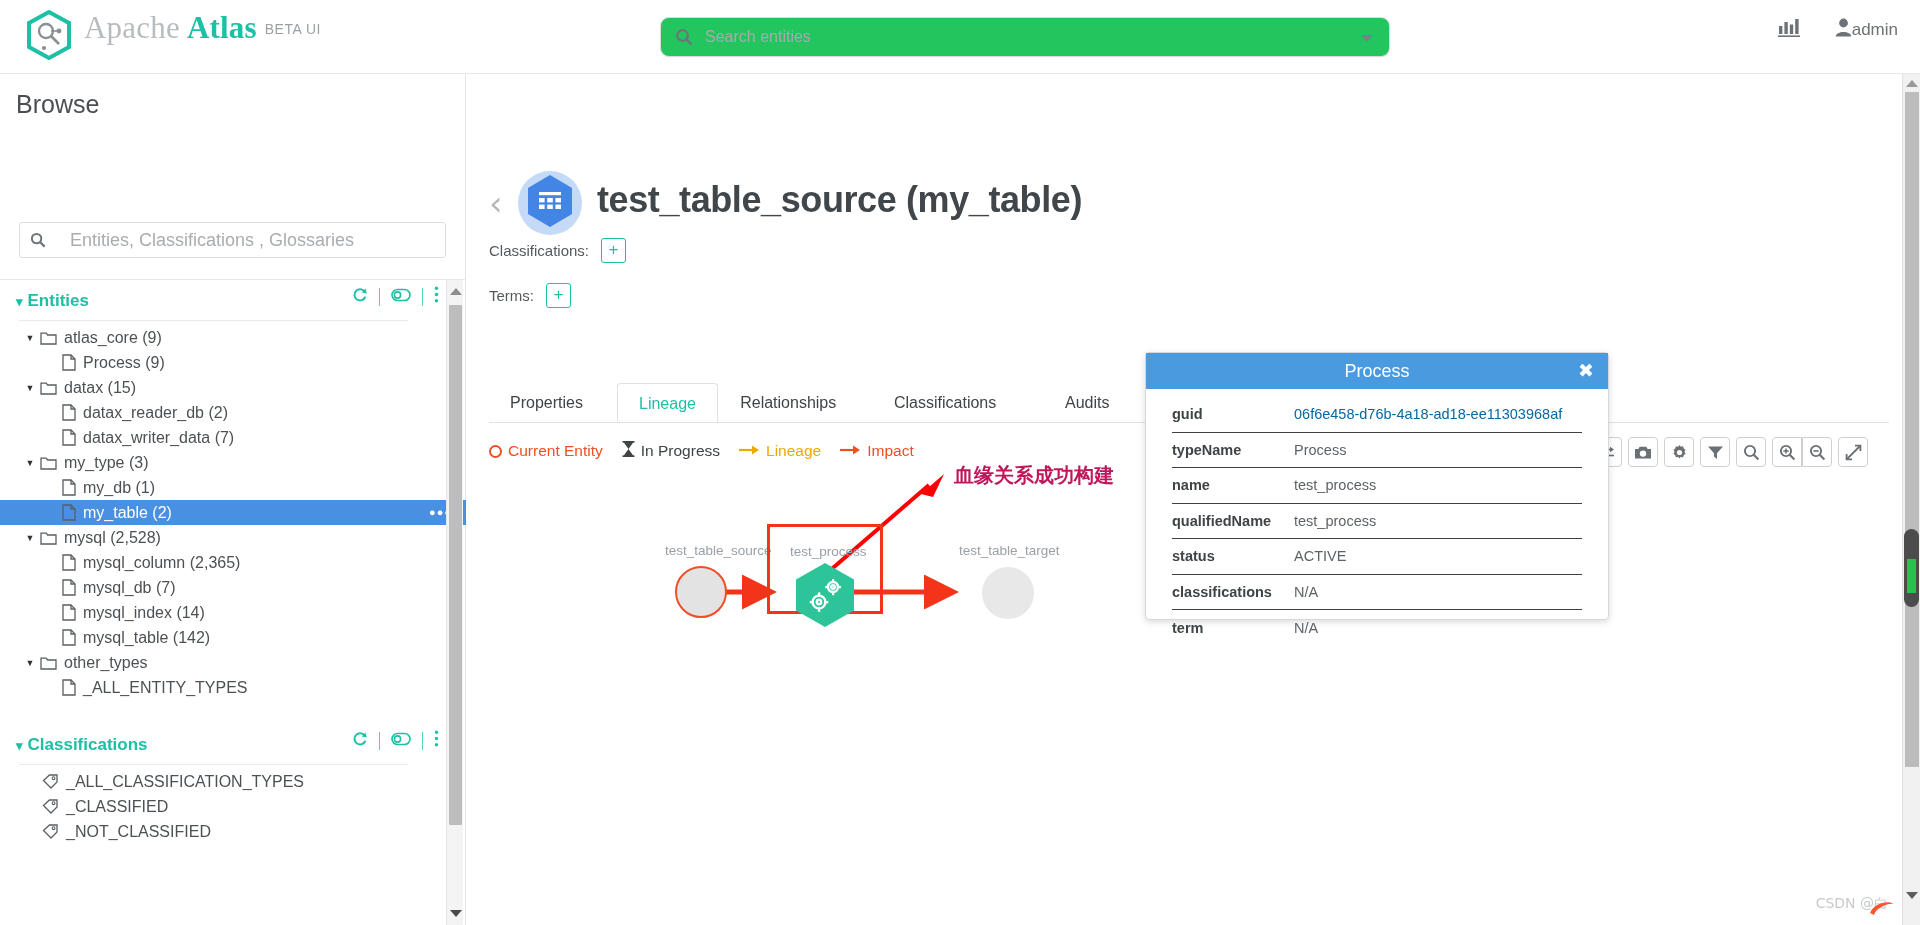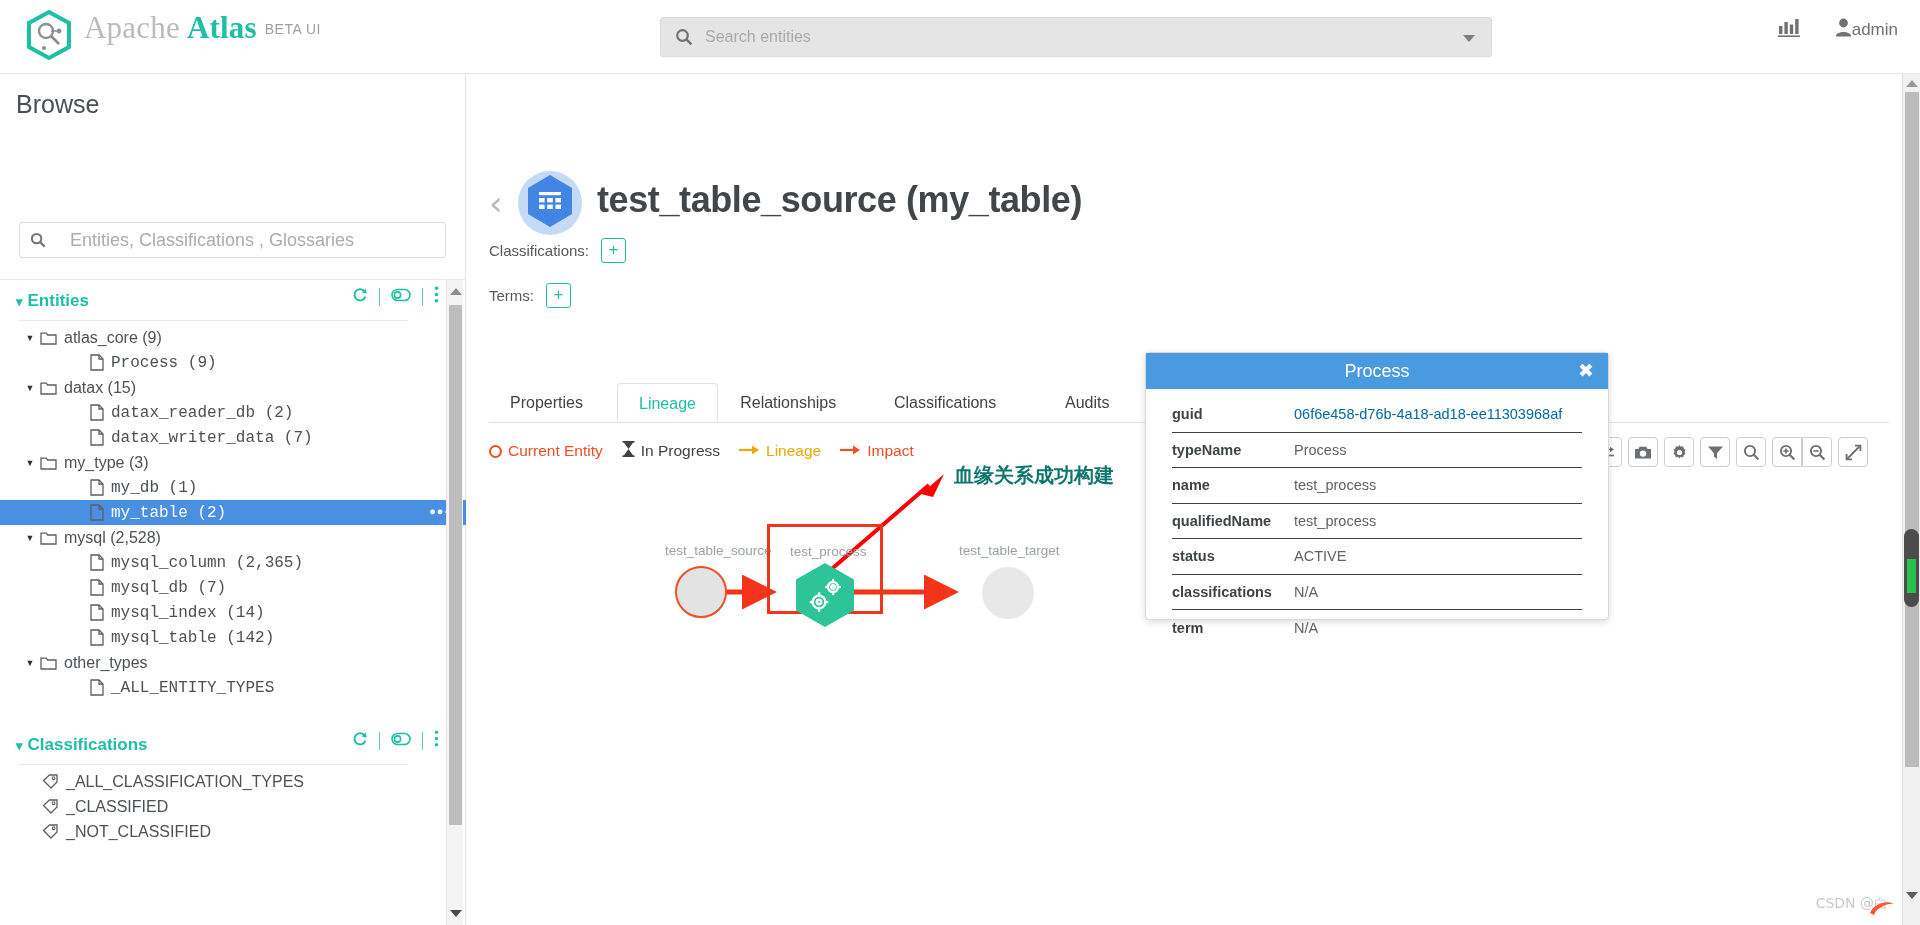--- a/index.html
+++ b/index.html
@@ -19,22 +19,22 @@
     background: #fff; border-bottom: 1px solid #e8e8e8;
   }
   .brand { position: absolute; left: 26px; top: 10px; display: flex; align-items: flex-start; height: 54px; }
   .brand-hex { width: 46px; height: 50px; position: relative; margin-right: 12px; }
   .brand-text { font-size: 31px; letter-spacing: .2px; }
   .brand-apache { color: #b9bcbe; font-family: "Liberation Serif", serif; }
   .brand-atlas { color: #1dbfa5; font-family: "Liberation Serif", serif; font-weight: bold; margin-left: 7px; }
   .brand-beta { color: #9aa0a4; font-size: 14px; margin-left: 8px; letter-spacing: .5px; vertical-align: 4px; }
 
   .searchwrap {
-    position: absolute; left: 660px; top: 17px; width: 832px; height: 40px;
-    border: 1px solid #d8dbdd; border-radius: 3px; background: #e5e5e5;
+    position: absolute; left: 660px; top: 17px; width: 730px; height: 40px;
+    border: 1px solid #d8dbdd; border-radius: 9px; background: #22c55e;
     box-shadow: 0 1px 1px rgba(0,0,0,.03);
   }
   .searchwrap .mag { position: absolute; left: 14px; top: 10px; }
   .searchwrap input {
     position: absolute; left: 42px; top: 0; width: 620px; height: 38px;
     border: 0; outline: none; font-size: 16px; color: #555;
     font-family: "Liberation Sans", sans-serif; background: transparent;
   }
   .searchwrap input::placeholder { color: #a7abaf; }
   .searchwrap .caret {
@@ -79,21 +79,21 @@
   .section-tools .sep { width: 1px; height: 18px; background: #1dbfa5; opacity: .75; }
   .section-rule { height: 1px; background: #e8eaec; margin: 2px 58px 4px 19px; }
 
   .node { display: flex; align-items: center; height: 25px; font-size: 16px; color: #4c5155; position: relative; cursor: pointer; }
   .node .tw { width: 16px; text-align: center; color: #333; font-size: 9px; }
   .node .ico { margin: 0 7px 0 2px; display: inline-flex; }
   .node.sel { background: #4a90e2; color: #fff; }
   .node.sel .ico svg { stroke: #fff; }
   .node .dots { position: absolute; right: 14px; top: 8px; color: #fff; letter-spacing: 1px; font-size: 11px; line-height: 8px; }
   .lvl1 { padding-left: 22px; }
-  .lvl2 { padding-left: 88px; font-family: Liberation Mono, monospace; }
+  .lvl2 { padding-left: 60px; }
   .lvl2-tag { padding-left: 40px; }
 
   .sb-scroll { position: absolute; right: 2px; top: 206px; width: 17px; height: 645px; background: #f4f4f4; border-left: 1px solid #e6e6e6; }
   .sb-scroll .thumb { position: absolute; left: 2px; top: 25px; width: 13px; height: 520px; background: #bdbdbd; border-radius: 1px; }
   .sb-scroll .up, .sb-scroll .dn { position: absolute; left: 3px; width: 0; height: 0; border-left: 6px solid transparent; border-right: 6px solid transparent; }
   .sb-scroll .up { top: 8px; border-bottom: 7px solid #8d8d8d; }
   .sb-scroll .dn { bottom: 8px; border-top: 7px solid #4a4a4a; }
 
   
   .main { position: absolute; left: 467px; top: 74px; width: 1435px; height: 851px; background: #fff; overflow: hidden; }
@@ -130,21 +130,21 @@
   .ltool.join-l { border-radius: 4px 0 0 4px; margin-left: 6px; border-right: 1px solid #ccd0d3; }
   .ltool.join-r { border-radius: 0 4px 4px 0; margin-left: 0; }
 
   
   .canvas { position: absolute; left: 22px; top: 400px; width: 1400px; height: 420px; }
   .lbl-node { position: absolute; font-size: 13.5px; color: #9aa0a5; white-space: nowrap; }
   .circ-node { position: absolute; width: 52px; height: 52px; border-radius: 50%; background: #e8e8e8; }
   .circ-node.current { border: 2px solid #f04e23; background: #e3e3e3; }
   .procbox { position: absolute; border: 3px solid #f4341a; }
   .hexnode { position: absolute; width: 64px; height: 70px; }
-  .annot-text { position: absolute; color: #0f766e; font-size: 20px; font-weight: bold; white-space: nowrap; font-family: "DejaVu Sans", sans-serif; }
+  .annot-text { position: absolute; color: #be185d; font-size: 20px; font-weight: bold; white-space: nowrap; font-family: "DejaVu Sans", sans-serif; }
 
   
   .infopanel {
     position: absolute; left: 1404px; top: 418px; width: 464px; height: 268px;
     background: #fff; border: 1px solid #d6d9db; border-radius: 4px;
     box-shadow: 0 2px 7px rgba(0,0,0,.14);
   }
   .ip-head {
     height: 36px; background: #4a9ae0; color: #fff; position: relative;
     display: flex; align-items: center; justify-content: center; font-size: 18px;

